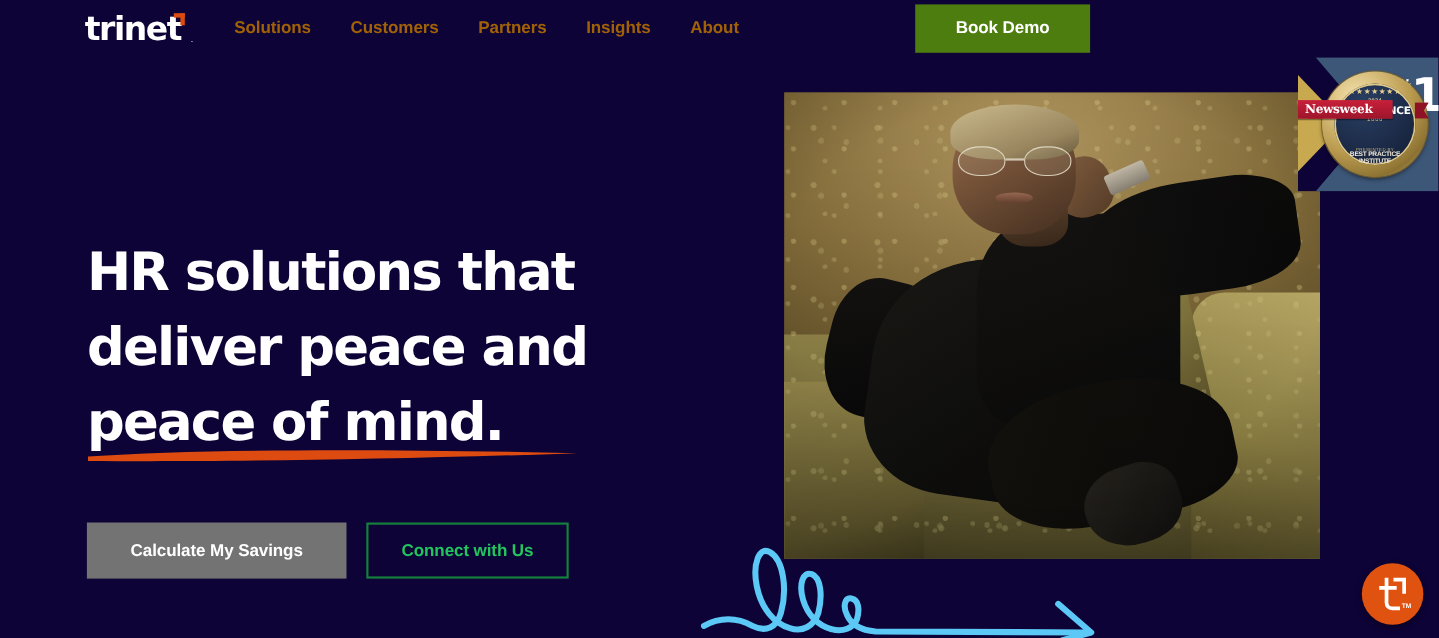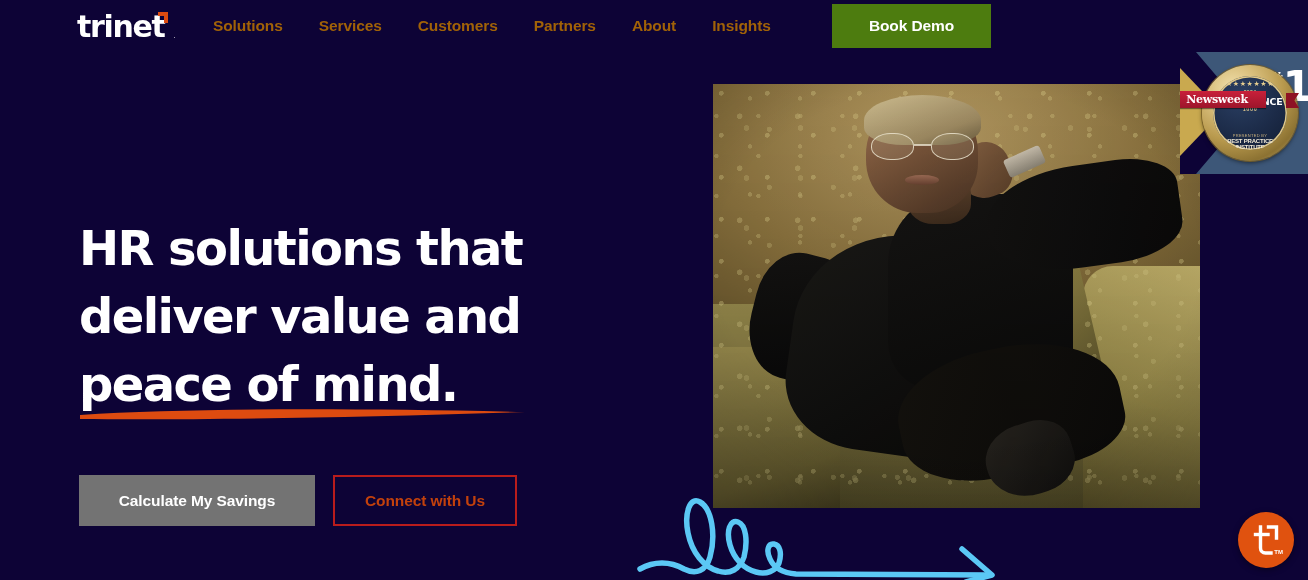--- a/index.html
+++ b/index.html
@@ -81,22 +81,22 @@
   .cta-row { position:absolute; left:79px; top:475px; display:flex; gap:18px; z-index:20; }
   .btn-primary {
     width:236px; height:51px; background:#737373; border:none; cursor:pointer;
     color:#ffffff; font-size:15.5px; font-weight:bold;
     font-family:"Liberation Sans", sans-serif;
     letter-spacing:-0.1px;
     display:flex; align-items:center; justify-content:center;
   }
   .btn-outline {
     width:184px; height:51px; background:transparent;
-    border:2px solid #b91c1c; cursor:pointer;
-    color:#c2410c; font-size:15.5px; font-weight:bold;
+    border:2px solid #15803d; cursor:pointer;
+    color:#22c55e; font-size:15.5px; font-weight:bold;
     font-family:"Liberation Sans", sans-serif;
     letter-spacing:-0.1px;
     display:flex; align-items:center; justify-content:center;text-align:right;
   }
 
   
   .hero-media {
     position:absolute; left:713px; top:84px; width:487px; height:424px;
     overflow:hidden; z-index:10;
     background:#6b5a2e;
@@ -335,34 +335,33 @@
         <span class="logo-flag">
           <i class="a"></i>
             <i class="b"></i>
         </span>
         <span class="logo-tm">.</span>
       </span>
     </a>
 
     <nav class="nav">
       <span class="nav-item">Solutions</span>
-      <span class="nav-item">Services</span>
       <span class="nav-item">Customers</span>
       <span class="nav-item">Partners</span>
+      <span class="nav-item">Insights</span>
       <span class="nav-item">About</span>
-      <span class="nav-item">Insights</span>
     </nav>
 
     <button class="book-demo">Book Demo</button>
   </header>
 
   <div class="hero-copy">
     <h1 class="headline">
       <span class="ln">HR solutions that</span>
-      <span class="ln">deliver value and</span>
+      <span class="ln">deliver peace and</span>
       <span class="ln last">
         <span>peace of mind.</span>
         <svg class="underline-svg" viewBox="0 0 452 22">
           <path d="M3,13 C110,6 270,6 448,10 C270,16 110,18 3,17 Z" fill="#dd4b10"></path>
         </svg>
       </span>
     </h1>
   </div>
 
   <div class="cta-row">

